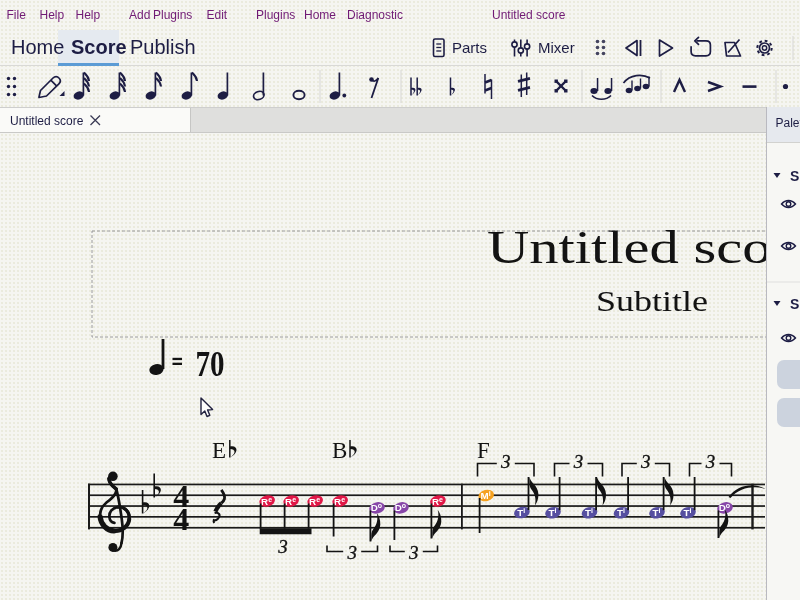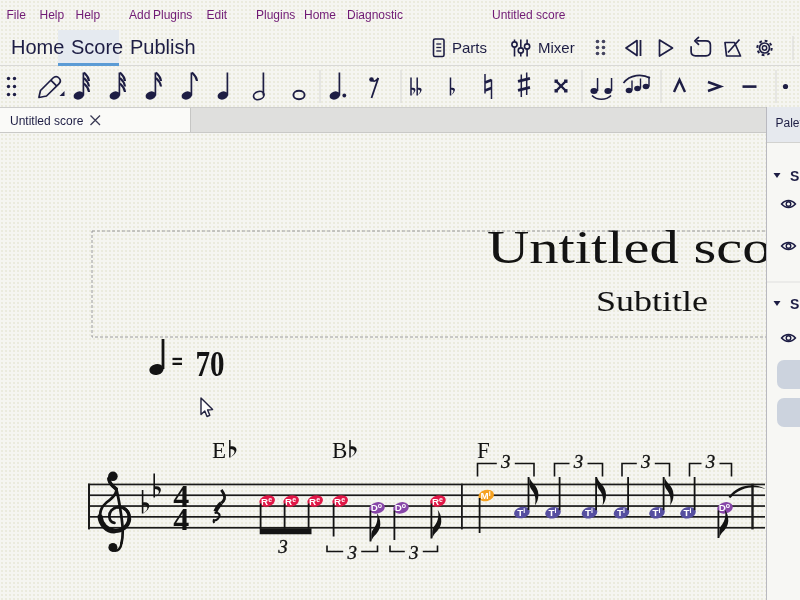--- a/index.html
+++ b/index.html
@@ -32,21 +32,21 @@
   <span style="left:153px">Plugins</span>
   <span style="left:206.5px">Edit</span>
   <span style="left:256px">Plugins</span>
   <span style="left:304px">Home</span>
   <span style="left:347px">Diagnostic</span>
   <span id="wintitle" style="left:492px">Untitled score</span>
 </div>
 <div id="ribbon">
   <div id="scoretab"></div>
   <span class="rtab" style="left:11px">Home</span>
-  <span class="rtab" style="left:71px;font-weight:normal">Score</span>
+  <span class="rtab" style="left:71px;font-weight:bold">Score</span>
   <span class="rtab" style="left:130px">Publish</span>
   <svg class="abs" style="left:420px;top:0px" width="380" height="38" viewBox="420 27 380 38">
 <rect x="433.5" y="39" width="10.5" height="17.5" rx="1.5" fill="none" stroke="#1d1d44" stroke-width="1.6"></rect>
 <path d="M 436.3 44.0 L 441.3 44.0" stroke="#1d1d44" stroke-width="1.3"></path>
 <path d="M 436.3 47.5 L 441.3 47.5" stroke="#1d1d44" stroke-width="1.3"></path>
 <path d="M 436.3 51.0 L 441.3 51.0" stroke="#1d1d44" stroke-width="1.3"></path>
 <text x="452" y="53" font-size="15" fill="#1d1d44">Parts</text>
 <path d="M 514.5 39.5 L 514.5 56.5" stroke="#1d1d44" stroke-width="1.6"></path>
 <circle cx="514.5" cy="44.5" r="2.6" fill="#f5f5f1" stroke="#1d1d44" stroke-width="1.6"></circle>
 <path d="M 520.8 39.5 L 520.8 56.5" stroke="#1d1d44" stroke-width="1.6"></path>

